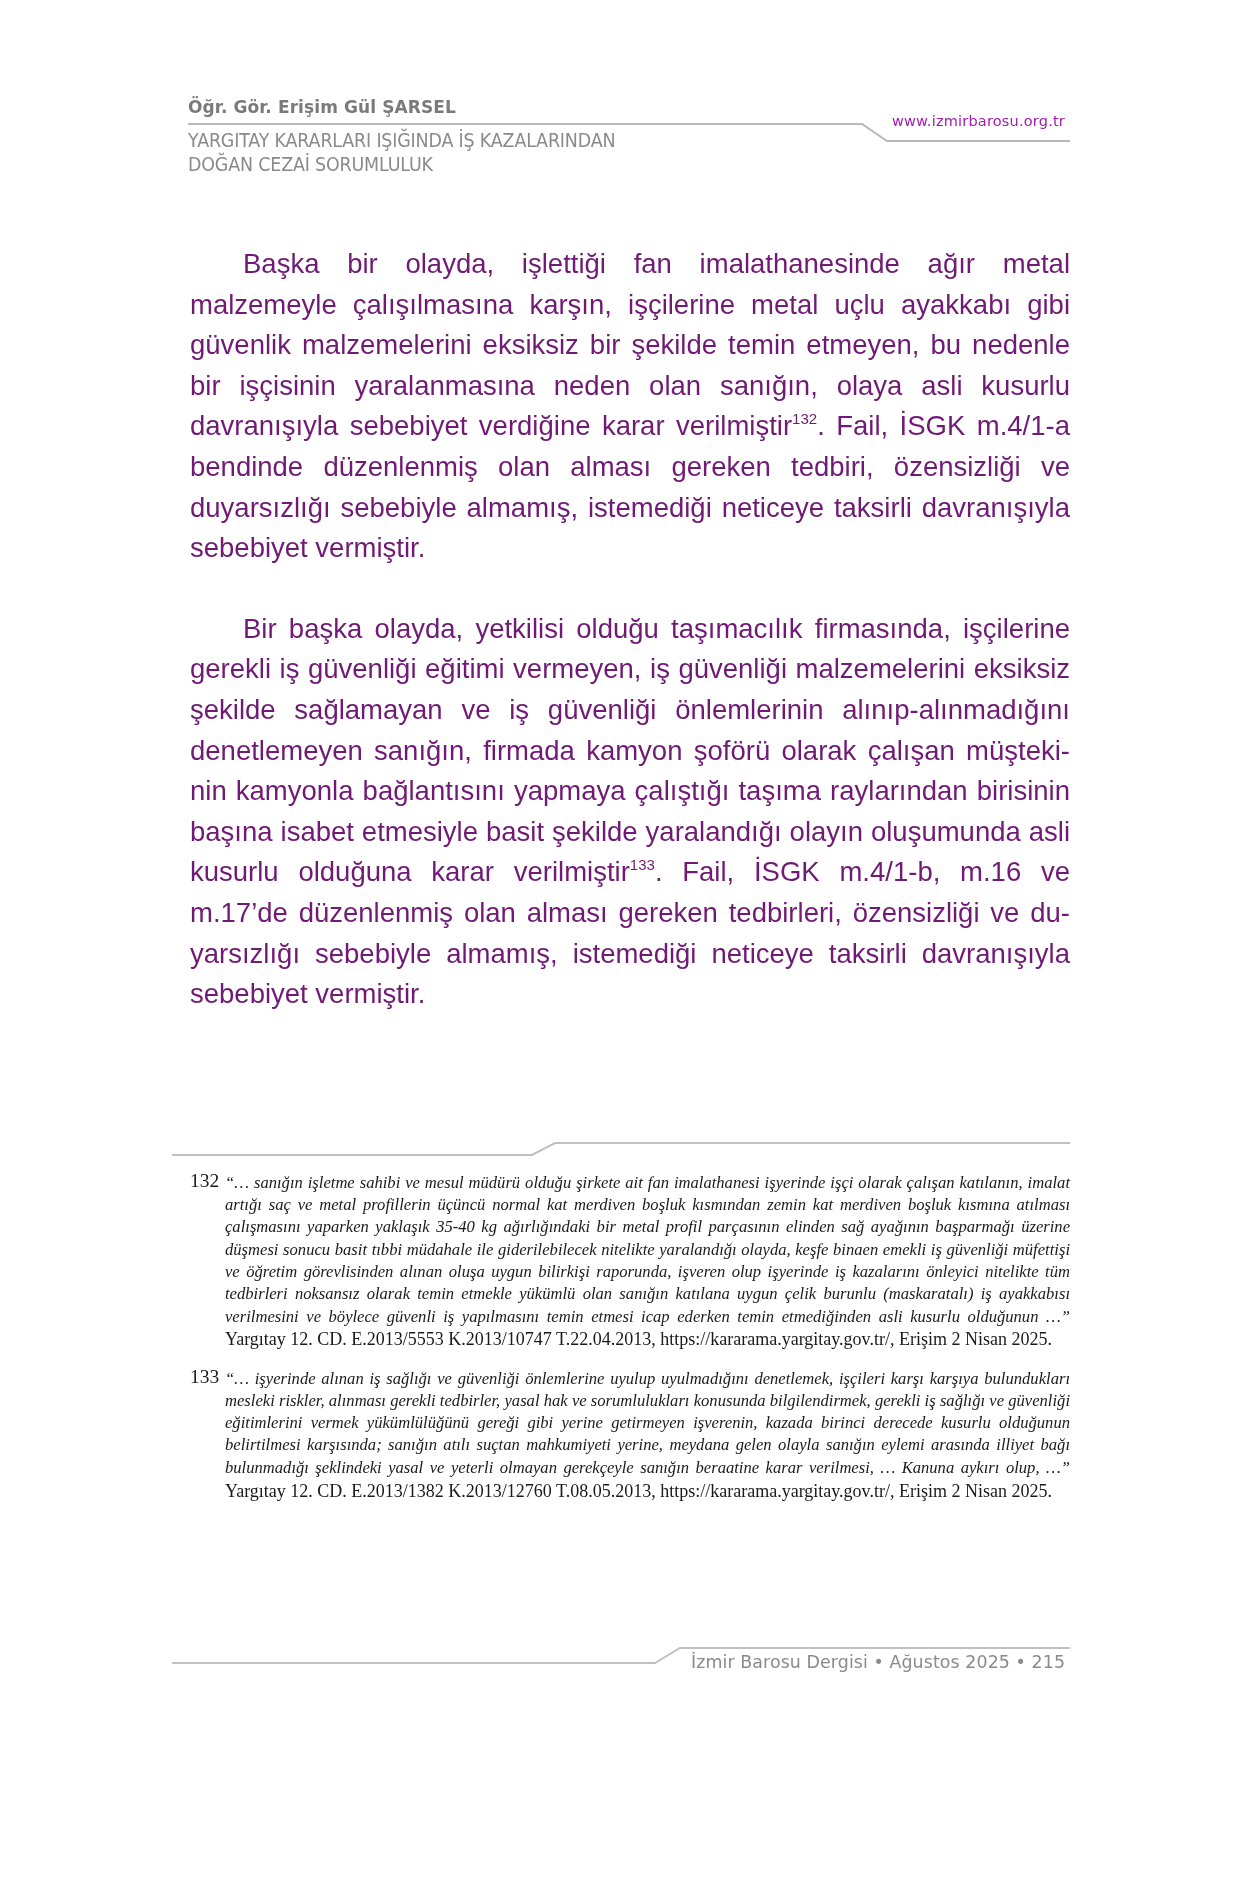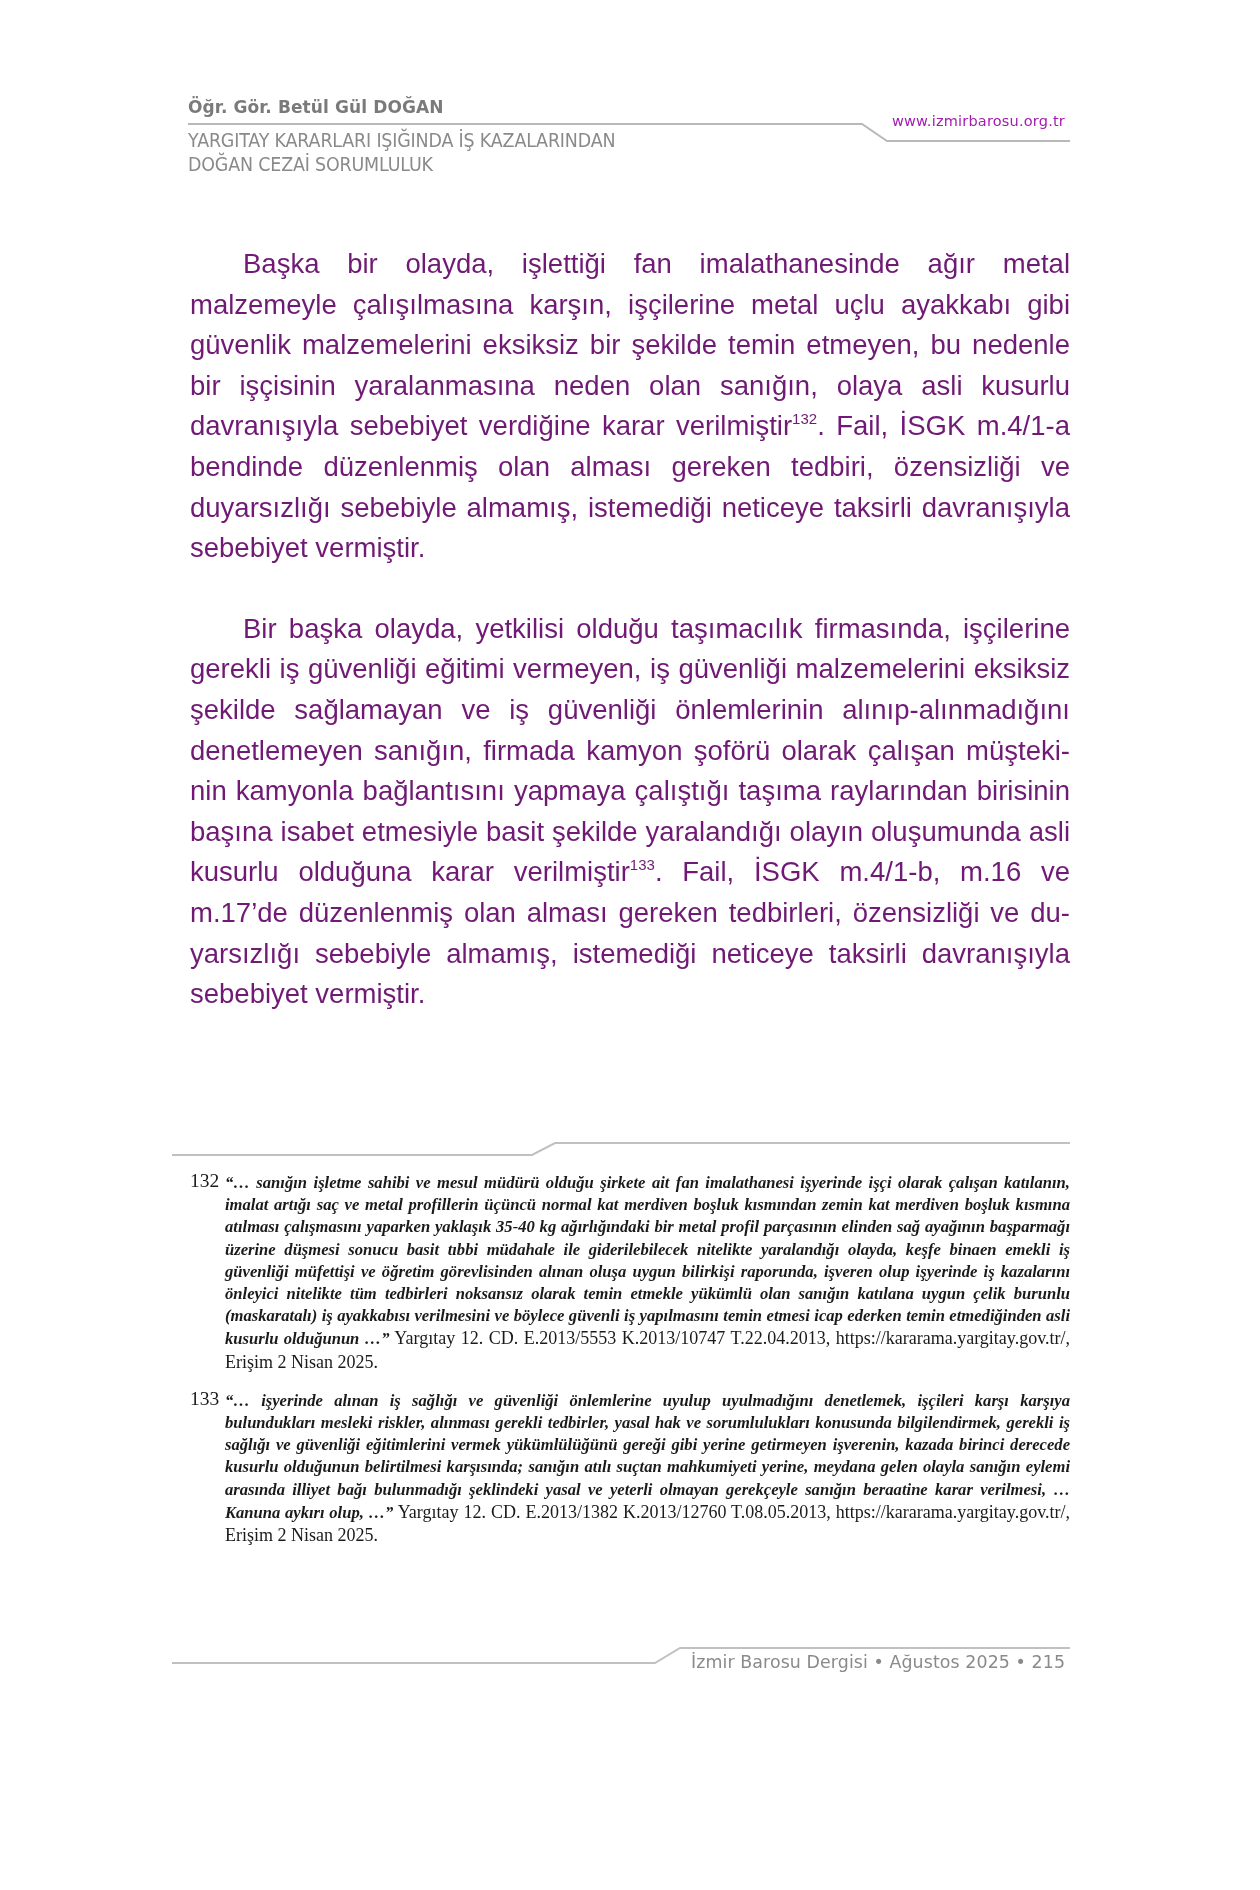--- a/index.html
+++ b/index.html
@@ -39,21 +39,21 @@
     
     .footnotes {
       position: absolute; left: 190px; top: 1172px; width: 880px;
       font-family: "Liberation Serif", "DejaVu Serif", serif; color: #1a1a1a;
     }
     .fn-item { position: relative; padding-left: 35px; margin-bottom: 16px; }
     .fn-num { position: absolute; left: 0; top: -2px; font-size: 19.5px; }
     .fn-text {
       font-size: 16.6px; line-height: 22.2px; text-align: justify;
     }
-    .fn-text i { font-style: italic; font-weight: bold; }
+    .fn-text i { font-style: italic; }
     .fn-cite { font-style: normal; font-size: 18px; }
 
     
     .footer {
       position: absolute; left: 691px; top: 1651px;
       font-family: "DejaVu Sans", sans-serif; font-size: 18.5px; color: #8a8a8a;
       letter-spacing: 0.1px; white-space: nowrap;
       transform: scaleX(0.94); transform-origin: left top;
     }
   </style>
@@ -64,21 +64,21 @@
 
   <svg class="rules" width="1260" height="1890">
 
     <polyline points="188,124 862,124 887,141 1070,141" fill="none" stroke="#b8b8b8" stroke-width="2"></polyline>
 
     <polyline points="172,1155 532,1155 555,1143 1070,1143" fill="none" stroke="#c0c0c0" stroke-width="2"></polyline>
 
     <polyline points="172,1663 655,1663 680,1648 1070,1648" fill="none" stroke="#c0c0c0" stroke-width="2"></polyline>
   </svg>
 
-  <div class="hdr-author">Öğr. Gör. Betül Gül DOĞAN</div>
+  <div class="hdr-author">Öğr. Gör. Erişim Gül ŞARSEL</div>
   <div class="hdr-title">
     <div>YARGITAY KARARLARI IŞIĞINDA İŞ KAZALARINDAN</div>
     <div>DOĞAN CEZAİ SORUMLULUK</div>
   </div>
   <div class="hdr-url">www.izmirbarosu.org.tr</div>
 
   <div class="body-text">
     <p class="p1"><span>Başka bir olayda, işlettiği fan imalathanesinde ağır metal malzemey­le çalışılmasına karşın, işçilerine metal uçlu ayakkabı gibi güvenlik mal­zemelerini eksiksiz bir şekilde temin etmeyen, bu nedenle bir işçisinin yaralanmasına neden olan sanığın, olaya asli kusurlu davranışıyla sebe­biyet verdiğine karar verilmiştir</span><sup class="fn">132</sup><span>. Fail, İSGK m.4/1-a bendinde düzen­lenmiş olan alması gereken tedbiri, özensizliği ve duyarsızlığı sebebiyle almamış, istemediği neticeye taksirli davranışıyla sebebiyet vermiştir.</span></p>
     <p class="p2"><span>Bir başka olayda, yetkilisi olduğu taşımacılık firmasında, işçilerine gerekli iş güvenliği eğitimi vermeyen, iş güvenliği malzemelerini eksik­siz şekilde sağlamayan ve iş güvenliği önlemlerinin alınıp-alınmadığını denetlemeyen sanığın, firmada kamyon şoförü olarak çalışan müşteki­nin kamyonla bağlantısını yapmaya çalıştığı taşıma raylarından birisi­nin başına isabet etmesiyle basit şekilde yaralandığı olayın oluşumunda asli kusurlu olduğuna karar verilmiştir</span><sup class="fn">133</sup><span>. Fail, İSGK m.4/1-b, m.16 ve m.17’de düzenlenmiş olan alması gereken tedbirleri, özensizliği ve du­yarsızlığı sebebiyle almamış, istemediği neticeye taksirli davranışıyla se­bebiyet vermiştir.</span></p>
   </div>

